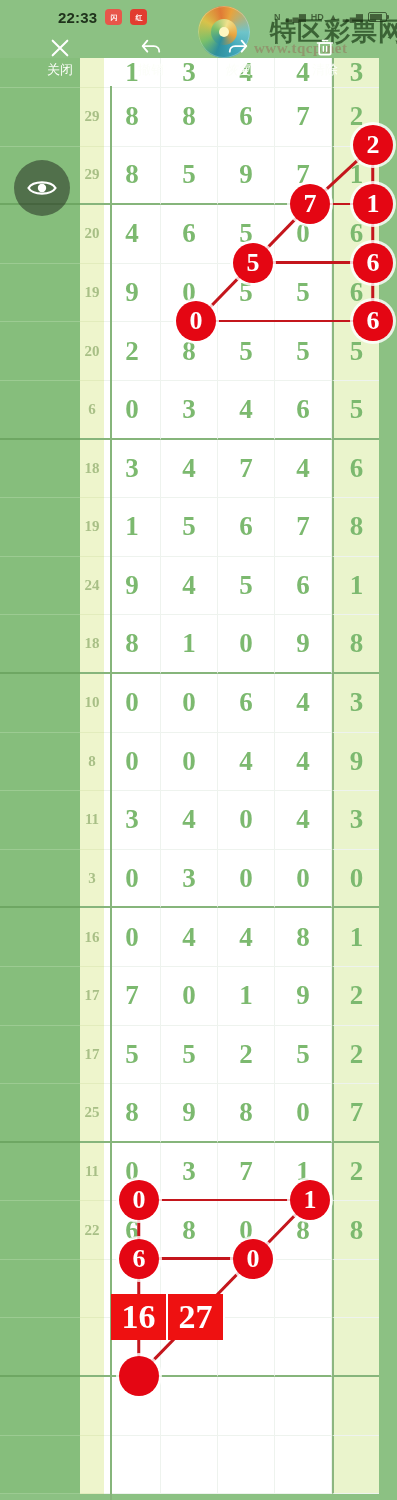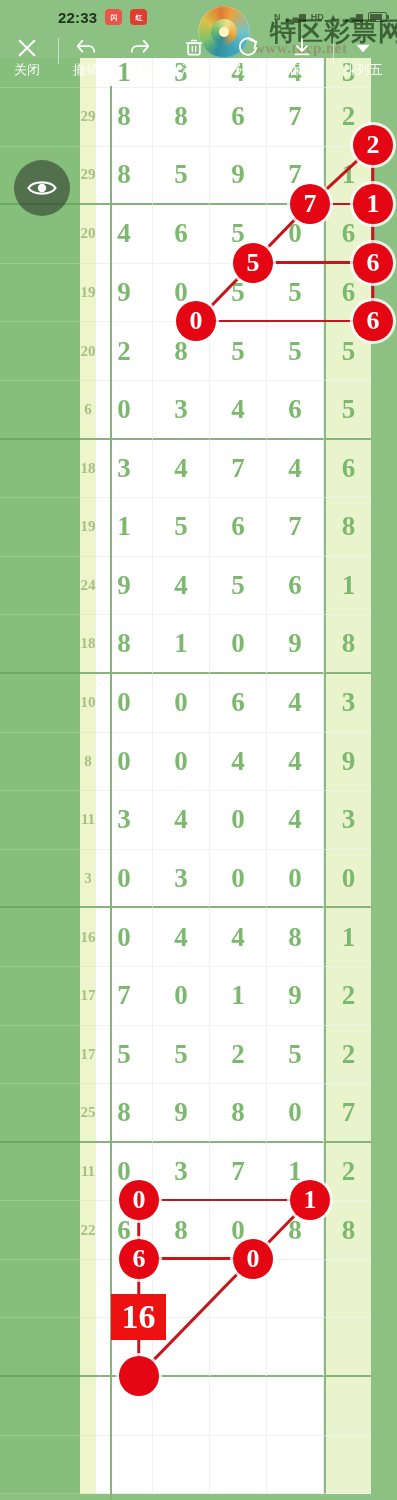--- a/index.html
+++ b/index.html
@@ -58,40 +58,40 @@
     color:rgba(150,110,90,.5); letter-spacing:.5px; font-family:"Liberation Serif",serif;
   }
 
   
   .toolbar{
     position:absolute; left:0; top:34px; width:397px; height:52px;
     display:flex; align-items:flex-start; z-index:35;
   }
   .tb-item{
     flex:0 0 auto; display:flex; flex-direction:column; align-items:center; justify-content:flex-start;
-    color:#fbfdf8; padding-top:2px; position:relative;
+    color:#fbfdf8; padding-top:2px; position:relative;margin-left:33px;
   }
   .tb-ico{ height:23px; display:flex; align-items:center; justify-content:center; }
   .tb-ico svg{ display:block; }
   .tb-lbl{ font-size:13px; line-height:15px; margin-top:3px; color:#fcfef9;
            font-family:"DejaVu Sans",sans-serif; white-space:nowrap; }
   .tb-sep{ width:1px; height:26px; background:rgba(255,255,255,.55); margin:4px 0 0 0; align-self:flex-start; }
 
   
   .grid{ position:absolute; left:0; top:86px; width:397px; height:1414px; }
   .row{ position:relative; display:flex; height:58.6px; width:397px; }
   .c-label{
     width:80px; background:#86be7c; color:#fff; display:flex; flex-direction:column;
     align-items:center; justify-content:center; gap:2px;
     border-bottom:1px solid #9ccb92;
   }
   .c-label .iss{ font-size:14.5px; font-weight:700; font-family:"Liberation Serif",serif; letter-spacing:.3px; }
   .c-label .dt{ font-size:10px; font-weight:700; font-family:"DejaVu Sans",sans-serif; }
   .c-sum{
-    width:16px; background:#eef5cc; color:#a8bf86; display:flex; align-items:center; justify-content:center;
+    width:24px; background:#eef5cc; color:#a8bf86; display:flex; align-items:center; justify-content:center;
     font-size:15px; font-weight:700; font-family:"Liberation Serif",serif;
     border-bottom:1px solid #e2ecbc;
   }
   .c-d{
     width:57px; background:#fff; display:flex; align-items:center; justify-content:center;
     font-size:27px; font-weight:700; color:#7cb96f; font-family:"Liberation Serif",serif;
     border-right:1px solid #eef3ee; border-bottom:1px solid #eef3ee;
   }
   .c-d.last{ background:#eaf4cc; border-right:none; border-left:2px solid #8cb680; width:47px; }
   .row.groupend .c-d, .row.groupend .c-sum{ border-bottom:2px solid #86b57b; }
@@ -532,20 +532,21 @@
       <div class="line" style="left: 373px; top: 58.05px; width: 58.6px; transform: rotate(90deg);"></div>
       <div class="line" style="left: 373px; top: 116.65px; width: 58.6px; transform: rotate(90deg);"></div>
       <div class="line" style="left: 373px; top: 175.25px; width: 58.6px; transform: rotate(90deg);"></div>
       <div class="line" style="left: 139px; top: 1112.85px; width: 171px; transform: rotate(0deg);"></div>
       <div class="line" style="left: 139px; top: 1112.85px; width: 58.6px; transform: rotate(90deg);"></div>
       <div class="line" style="left: 310px; top: 1112.85px; width: 81.7494px; transform: rotate(134.207deg);"></div>
       <div class="line" style="left: 139px; top: 1171.45px; width: 114px; transform: rotate(0deg);"></div>
       <div class="line" style="left: 139px; top: 1171.45px; width: 117.2px; transform: rotate(90deg);"></div>
       <div class="line" style="left: 253px; top: 1171.45px; width: 163.499px; transform: rotate(134.207deg);"></div>
       <div class="boxnum" style="left: 111px; top: 1231.3px; width: 57px;">16</div>
+      <div class="boxnum" style="left: 168px; top: 1231.3px; width: 57px;">27</div>
       <div class="mark" style="left: 373px; top: 59.3px;">2</div>
       <div class="mark" style="left: 310px; top: 117.9px;">7</div>
       <div class="mark" style="left: 373px; top: 117.9px;">1</div>
       <div class="mark" style="left: 253px; top: 176.5px;">5</div>
       <div class="mark" style="left: 373px; top: 176.5px;">6</div>
       <div class="mark" style="left: 196px; top: 235.1px;">0</div>
       <div class="mark" style="left: 373px; top: 235.1px;">6</div>
       <div class="mark" style="left: 139px; top: 1114.1px;">0</div>
       <div class="mark" style="left: 310px; top: 1114.1px;">1</div>
       <div class="mark" style="left: 139px; top: 1172.7px;">6</div>

